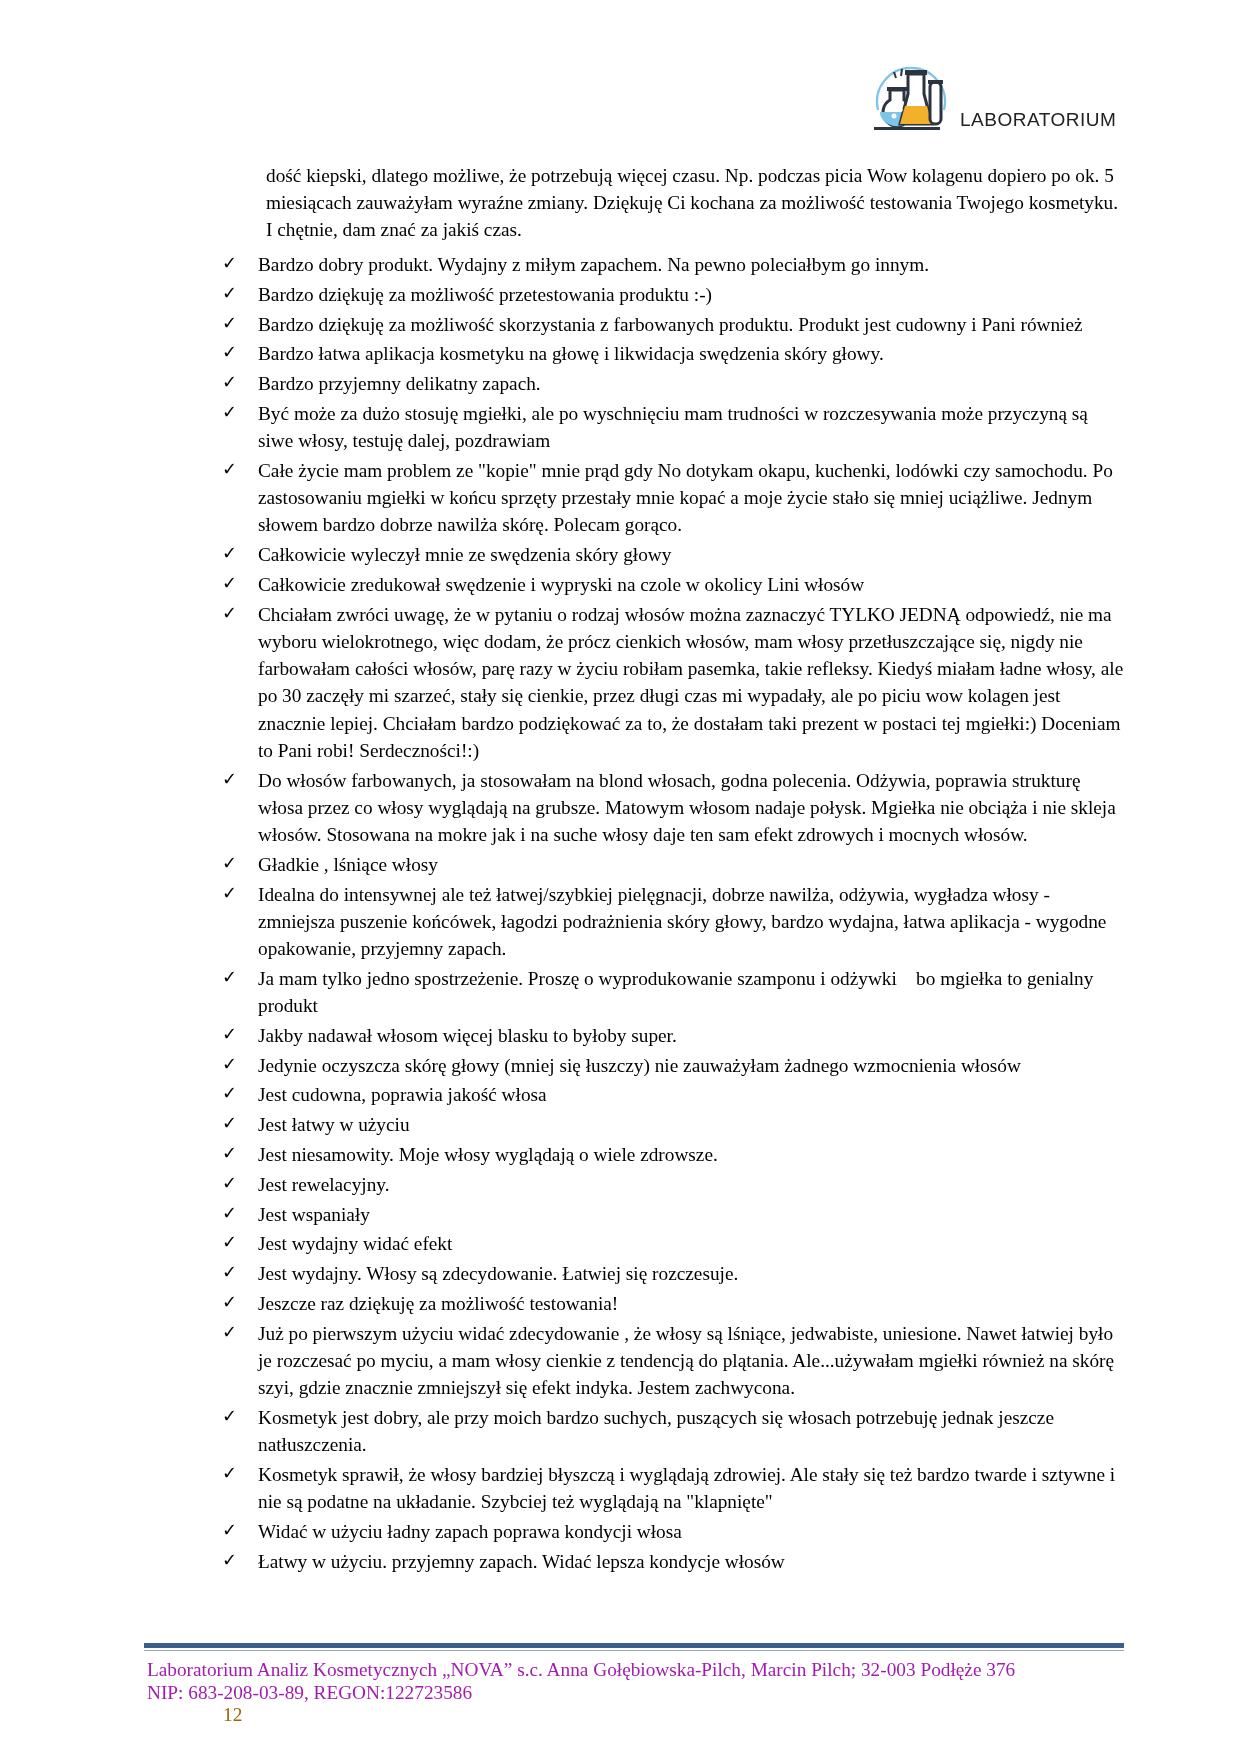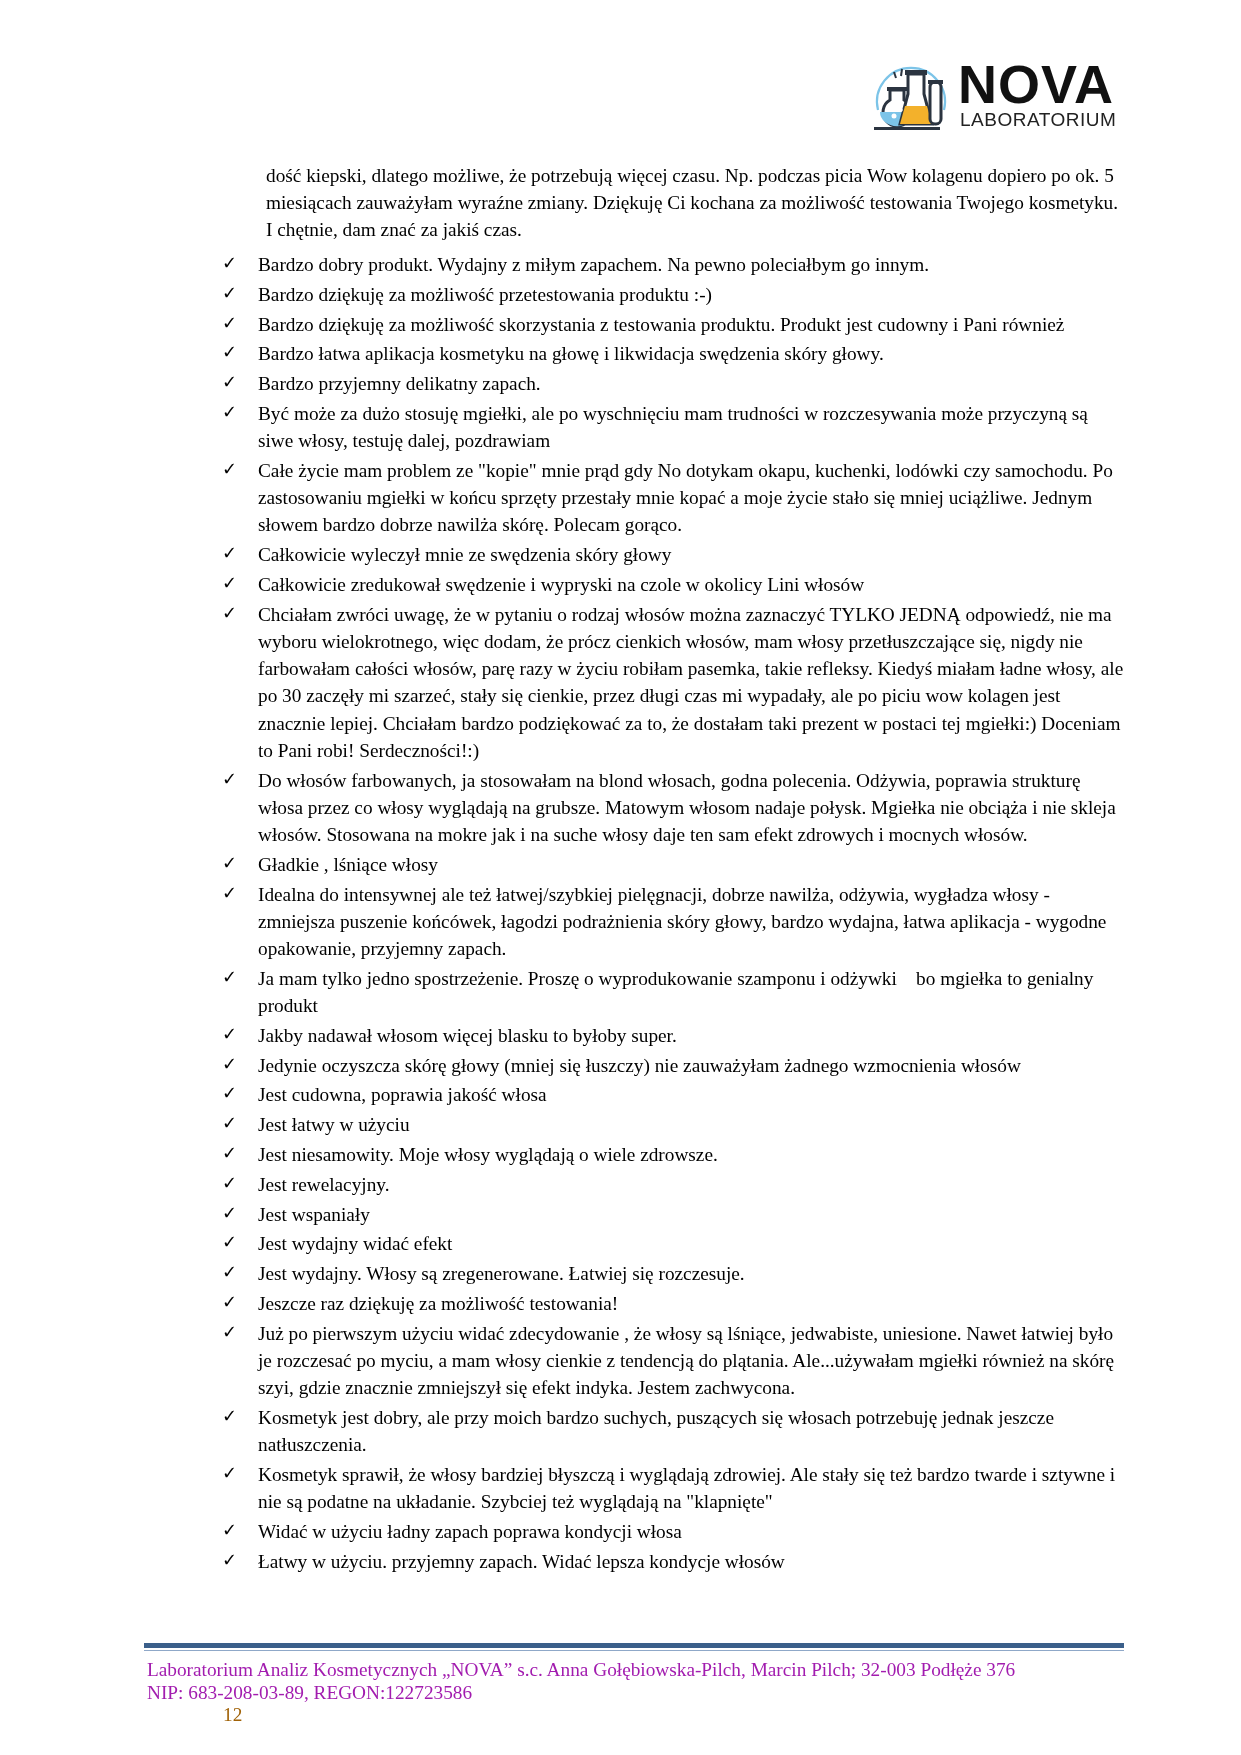--- a/index.html
+++ b/index.html
@@ -32,50 +32,49 @@
     <path d="M40 20 L40 40 L32 70 L64 70 L56 40 L56 20 Z" fill="#ffffff" stroke="#2b3440" stroke-width="3"></path>
     <path d="M37 52 L59 52 L64 70 L32 70 Z" fill="#f3b12b"></path>
     <rect x="37" y="16" width="22" height="5" fill="#2b3440"></rect>
     <rect x="62" y="28" width="11" height="42" rx="5" fill="#ffffff" stroke="#2b3440" stroke-width="3"></rect>
     <rect x="60" y="26" width="15" height="4" fill="#2b3440"></rect>
     <line x1="28" y1="24" x2="26" y2="18" stroke="#2b3440" stroke-width="2"></line>
     <line x1="33" y1="22" x2="34" y2="15" stroke="#2b3440" stroke-width="2"></line>
     <circle cx="26" cy="62" r="2.5" fill="#fff"></circle>
     <circle cx="33" cy="56" r="1.8" fill="#fff"></circle>
   </svg>
-  <div class="logo-nova">NOVA</div>
   <div class="logo-lab">LABORATORIUM</div>
 </div>
 
 <div class="content">
   <p class="cont-para">dość kiepski, dlatego możliwe, że potrzebują więcej czasu. Np. podczas picia Wow kolagenu dopiero po ok. 5 miesiącach zauważyłam wyraźne zmiany. Dziękuję Ci kochana za możliwość testowania Twojego kosmetyku. I chętnie, dam znać za jakiś czas.</p>
   <ul class="items" id="items">
       <li class="item"><span class="check">✓</span><span style="white-space: pre-wrap;">Bardzo dobry produkt. Wydajny z miłym zapachem. Na pewno poleciałbym go innym.</span></li>
       <li class="item"><span class="check">✓</span><span style="white-space: pre-wrap;">Bardzo dziękuję za możliwość przetestowania produktu :-)</span></li>
-      <li class="item"><span class="check">✓</span><span style="white-space: pre-wrap;">Bardzo dziękuję za możliwość skorzystania z testowania produktu. Produkt jest cudowny i Pani również</span></li>
+      <li class="item"><span class="check">✓</span><span style="white-space: pre-wrap;">Bardzo dziękuję za możliwość skorzystania z farbowanych produktu. Produkt jest cudowny i Pani również</span></li>
       <li class="item"><span class="check">✓</span><span style="white-space: pre-wrap;">Bardzo łatwa aplikacja kosmetyku na głowę i likwidacja swędzenia skóry głowy.</span></li>
       <li class="item"><span class="check">✓</span><span style="white-space: pre-wrap;">Bardzo przyjemny delikatny zapach.</span></li>
       <li class="item"><span class="check">✓</span><span style="white-space: pre-wrap;">Być może za dużo stosuję mgiełki, ale po wyschnięciu mam trudności w rozczesywania może przyczyną są siwe włosy, testuję dalej, pozdrawiam</span></li>
       <li class="item"><span class="check">✓</span><span style="white-space: pre-wrap;">Całe życie mam problem ze "kopie" mnie prąd gdy No dotykam okapu, kuchenki, lodówki czy samochodu. Po zastosowaniu mgiełki w końcu sprzęty przestały mnie kopać a moje życie stało się mniej uciążliwe. Jednym słowem bardzo dobrze nawilża skórę. Polecam gorąco.</span></li>
       <li class="item"><span class="check">✓</span><span style="white-space: pre-wrap;">Całkowicie wyleczył mnie ze swędzenia skóry głowy</span></li>
       <li class="item"><span class="check">✓</span><span style="white-space: pre-wrap;">Całkowicie zredukował swędzenie i wypryski na czole w okolicy Lini włosów</span></li>
       <li class="item"><span class="check">✓</span><span style="white-space: pre-wrap;">Chciałam zwróci uwagę, że w pytaniu o rodzaj włosów można zaznaczyć TYLKO JEDNĄ odpowiedź, nie ma wyboru wielokrotnego, więc dodam, że prócz cienkich włosów, mam włosy przetłuszczające się, nigdy nie farbowałam całości włosów, parę razy w życiu robiłam pasemka, takie refleksy. Kiedyś miałam ładne włosy, ale po 30 zaczęły mi szarzeć, stały się cienkie, przez długi czas mi wypadały, ale po piciu wow kolagen jest znacznie lepiej. Chciałam bardzo podziękować za to, że dostałam taki prezent w postaci tej mgiełki:) Doceniam to Pani robi! Serdeczności!:)</span></li>
       <li class="item"><span class="check">✓</span><span style="white-space: pre-wrap;">Do włosów farbowanych, ja stosowałam na blond włosach, godna polecenia. Odżywia, poprawia strukturę włosa przez co włosy wyglądają na grubsze. Matowym włosom nadaje połysk. Mgiełka nie obciąża i nie skleja włosów. Stosowana na mokre jak i na suche włosy daje ten sam efekt zdrowych i mocnych włosów.</span></li>
       <li class="item"><span class="check">✓</span><span style="white-space: pre-wrap;">Gładkie , lśniące włosy</span></li>
       <li class="item"><span class="check">✓</span><span style="white-space: pre-wrap;">Idealna do intensywnej ale też łatwej/szybkiej pielęgnacji, dobrze nawilża, odżywia, wygładza włosy - zmniejsza puszenie końcówek, łagodzi podrażnienia skóry głowy, bardzo wydajna, łatwa aplikacja - wygodne opakowanie, przyjemny zapach.</span></li>
       <li class="item"><span class="check">✓</span><span style="white-space: pre-wrap;">Ja mam tylko jedno spostrzeżenie. Proszę o wyprodukowanie szamponu i odżywki    bo mgiełka to genialny produkt</span></li>
       <li class="item"><span class="check">✓</span><span style="white-space: pre-wrap;">Jakby nadawał włosom więcej blasku to byłoby super.</span></li>
       <li class="item"><span class="check">✓</span><span style="white-space: pre-wrap;">Jedynie oczyszcza skórę głowy (mniej się łuszczy) nie zauważyłam żadnego wzmocnienia włosów</span></li>
       <li class="item"><span class="check">✓</span><span style="white-space: pre-wrap;">Jest cudowna, poprawia jakość włosa</span></li>
       <li class="item"><span class="check">✓</span><span style="white-space: pre-wrap;">Jest łatwy w użyciu</span></li>
       <li class="item"><span class="check">✓</span><span style="white-space: pre-wrap;">Jest niesamowity. Moje włosy wyglądają o wiele zdrowsze.</span></li>
       <li class="item"><span class="check">✓</span><span style="white-space: pre-wrap;">Jest rewelacyjny.</span></li>
       <li class="item"><span class="check">✓</span><span style="white-space: pre-wrap;">Jest wspaniały</span></li>
       <li class="item"><span class="check">✓</span><span style="white-space: pre-wrap;">Jest wydajny widać efekt</span></li>
-      <li class="item"><span class="check">✓</span><span style="white-space: pre-wrap;">Jest wydajny. Włosy są zregenerowane. Łatwiej się rozczesuje.</span></li>
+      <li class="item"><span class="check">✓</span><span style="white-space: pre-wrap;">Jest wydajny. Włosy są zdecydowanie. Łatwiej się rozczesuje.</span></li>
       <li class="item"><span class="check">✓</span><span style="white-space: pre-wrap;">Jeszcze raz dziękuję za możliwość testowania!</span></li>
       <li class="item"><span class="check">✓</span><span style="white-space: pre-wrap;">Już po pierwszym użyciu widać zdecydowanie , że włosy są lśniące, jedwabiste, uniesione. Nawet łatwiej było je rozczesać po myciu, a mam włosy cienkie z tendencją do plątania. Ale...używałam mgiełki również na skórę szyi, gdzie znacznie zmniejszył się efekt indyka. Jestem zachwycona.</span></li>
       <li class="item"><span class="check">✓</span><span style="white-space: pre-wrap;">Kosmetyk jest dobry, ale przy moich bardzo suchych, puszących się włosach potrzebuję jednak jeszcze natłuszczenia.</span></li>
       <li class="item"><span class="check">✓</span><span style="white-space: pre-wrap;">Kosmetyk sprawił, że włosy bardziej błyszczą i wyglądają zdrowiej. Ale stały się też bardzo twarde i sztywne i nie są podatne na układanie. Szybciej też wyglądają na "klapnięte"</span></li>
       <li class="item"><span class="check">✓</span><span style="white-space: pre-wrap;">Widać w użyciu ładny zapach poprawa kondycji włosa</span></li>
       <li class="item"><span class="check">✓</span><span style="white-space: pre-wrap;">Łatwy w użyciu. przyjemny zapach. Widać lepsza kondycje włosów</span></li>
     </ul>
 </div>
 
 <div class="footer-line">

